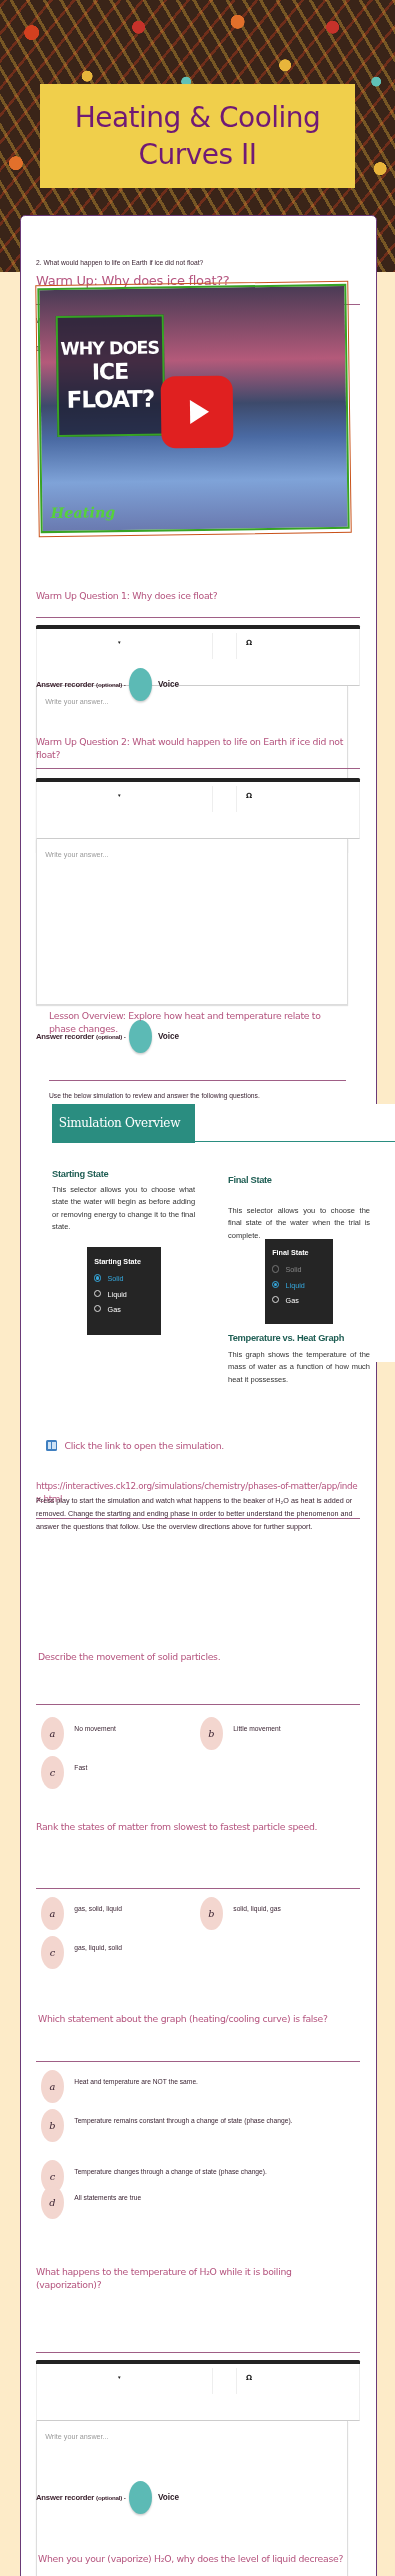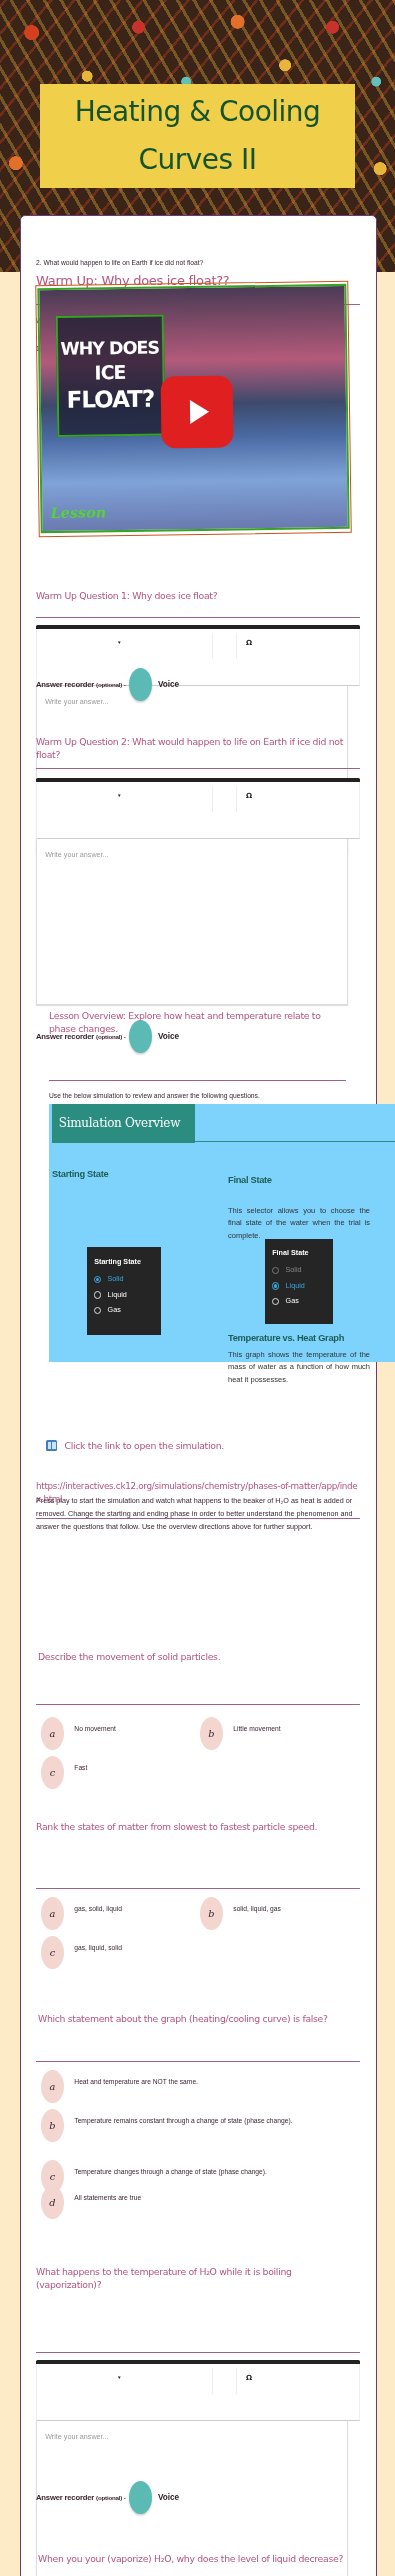--- a/index.html
+++ b/index.html
@@ -36,21 +36,21 @@
       #3a2418;
   }
   .title-box {
     position: absolute; left: 40px; top: 84px; width: 315px; height: 104px;
     background: #f0cf4b;
     display: flex; align-items: center; justify-content: center; text-align: center;
   }
   .title-box h1 {
     font-family: "DejaVu Sans", sans-serif;
     font-weight: normal;
-    font-size: 28px; line-height: 48px; color: #14532d; letter-spacing: -0.5px;
+    font-size: 28px; line-height: 37px; color: #701a75; letter-spacing: -0.5px;
     width: 268px;
   }
   
   .card {
     position: absolute; left: 19.6px; top: 215px; width: 357px; height: 3255px;
     background: #ffffff;
     border: 1.5px solid #6a3a78;
     border-radius: 5.2px;
   }
   .inner { position: absolute; left: 36px; width: 324px; }
@@ -114,29 +114,29 @@
   .recorder .voice { font-family:"Liberation Sans", sans-serif; font-weight:bold; font-size:8.2px; color:#2b1b24; }
   
   .opt-row { position:absolute; display:flex; align-items:flex-start; }
   .badge {
     width: 23px; height: 33px; border-radius: 50%; background:#f3d6cf; flex: 0 0 23px;
     display:flex; align-items:center; justify-content:center;
     font-family:"DejaVu Serif", serif; font-style:italic; font-size:9.8px; color:#3b2433;
   }
   .opt-text { font-family:"Liberation Sans", sans-serif; font-size:6.7px; line-height: 13px; color:#3b2433; margin-left: 10.3px; padding-top: 4.6px; }
   
-  .sim { position:absolute; left: 49px; top: 1104px; width: 346px; height: 258px; background:#7dd3fc; }
+  .sim { position:absolute; left: 49px; top: 1104px; width: 346px; height: 258px; background:#ffffff; }
   .sim .head { position:absolute; left: 3.1px; top: 0; width: 143px; height: 39px; background:#2a8d80; color:#fff;
     font-family:"DejaVu Serif", serif; font-size: 12px; line-height: 39px; padding-left: 6.7px; letter-spacing:-0.3px; }
   .sim .headline { position:absolute; left: 146px; top: 37px; right: 0; height: 1px; background:#2a8d80; }
   .sim h3 { position:absolute; font-family:"Liberation Sans", sans-serif; font-size:9.3px; color:#1f5e54; font-weight:bold; letter-spacing:-0.3px; }
   .sim p { position:absolute; font-family:"Liberation Sans", sans-serif; font-size:7.5px; line-height: 12.4px; color:#333; text-align: justify; width: 143px; }
   .sim .selector { position:absolute; background:#252525; color:#fff; padding: 10.3px 7.2px; font-family:"Liberation Sans", sans-serif; }
   .sim .selector .st { font-weight:bold; font-size: 7.2px; margin-bottom: 8.2px; }
-  .sim .selector .r { display:flex; align-items:flex-end; font-size: 7.2px; margin-bottom: 6.2px; }
+  .sim .selector .r { display:flex; align-items:flex-start; font-size: 7.2px; margin-bottom: 6.2px; }
   .sim .selector .dot { width: 7.2px; height: 7.2px; border:1px solid #ddd; border-radius:50%; margin-right: 6.2px; position:relative; }
   .sim .selector .r.on { color:#35a9df; }
   .sim .selector .r.on .dot { border-color:#35a9df; }
   .sim .selector .r.on .dot::after { content:""; position:absolute; left:1px; top:1px; width:3.1px; height:3.1px; border-radius:50%; background:#35a9df; }
   .sim .selector .r.dim { color:#888; }
   .sim .selector .r.dim .dot { border-color:#777; }
 </style>
 </head>
 <body>
 
@@ -154,27 +154,27 @@
 <div class="inner body-text" style="top:342px;">1. Why does Ice float?</div>
 <div class="inner body-text" style="top:250px;"></div>
 <div class="inner body-text" style="top:256px;margin-top:0;">
     <span style="position:absolute;top:0;">2. What would happen to life on Earth if ice did not float?</span>
   </div>
 
 <div class="video">
   <div class="frame-orange"></div>
   <div class="caption-box">
     <div>WHY DOES</div>
-    <div style="font-size:19px;line-height:28px;text-align:right;">ICE</div>
+    <div style="font-size:22px;line-height:28px;text-align:right;">ICE</div>
     <div style="font-size:23px;line-height:27px;">FLOAT?</div>
   </div>
   <div class="play">
       <span></span>
     </div>
-  <div class="logo">Lesson</div>
+  <div class="logo">Heating</div>
 </div>
 
 <div class="inner q-title" style="top:591px;font-size:9.3px;">Warm Up Question 1: Why does ice float?</div>
 <div class="inner rule" style="top:617px;"></div>
 <div class="editor" style="top:625px;">
   <div class="topbar"></div>
   <div class="toolbar">
     <span class="caret">▼</span>
     <span class="sep" style="left:175px;"></span>
     <span class="sep" style="left:199px;"></span>
@@ -210,20 +210,21 @@
 <div class="inner rule" style="left:49px;width:297px;top:1080px;"></div>
 <div class="inner body-text" style="left:49px;width:268px;top:1065px;">
     <span style="position:absolute;top:24px;">Use the below simulation to review and answer the following questions.</span>
   </div>
 
 <div class="sim">
   <div class="head">Simulation Overview</div>
   <div class="headline"></div>
 
   <h3 style="left:3.1px;top:65px;">Starting State</h3>
+  <p style="left:3.1px;top:80px;">This selector allows you to choose what state the water will begin as before adding or removing energy to change it to the final state.</p>
   <div class="selector" style="left:38px;top:143px;width:74px;height:88px;">
     <div class="st">Starting State</div>
     <div class="r on">
         <span class="dot"></span>
         <span>Solid</span>
       </div>
     <div class="r">
         <span class="dot"></span>
         <span>Liquid</span>
       </div>

